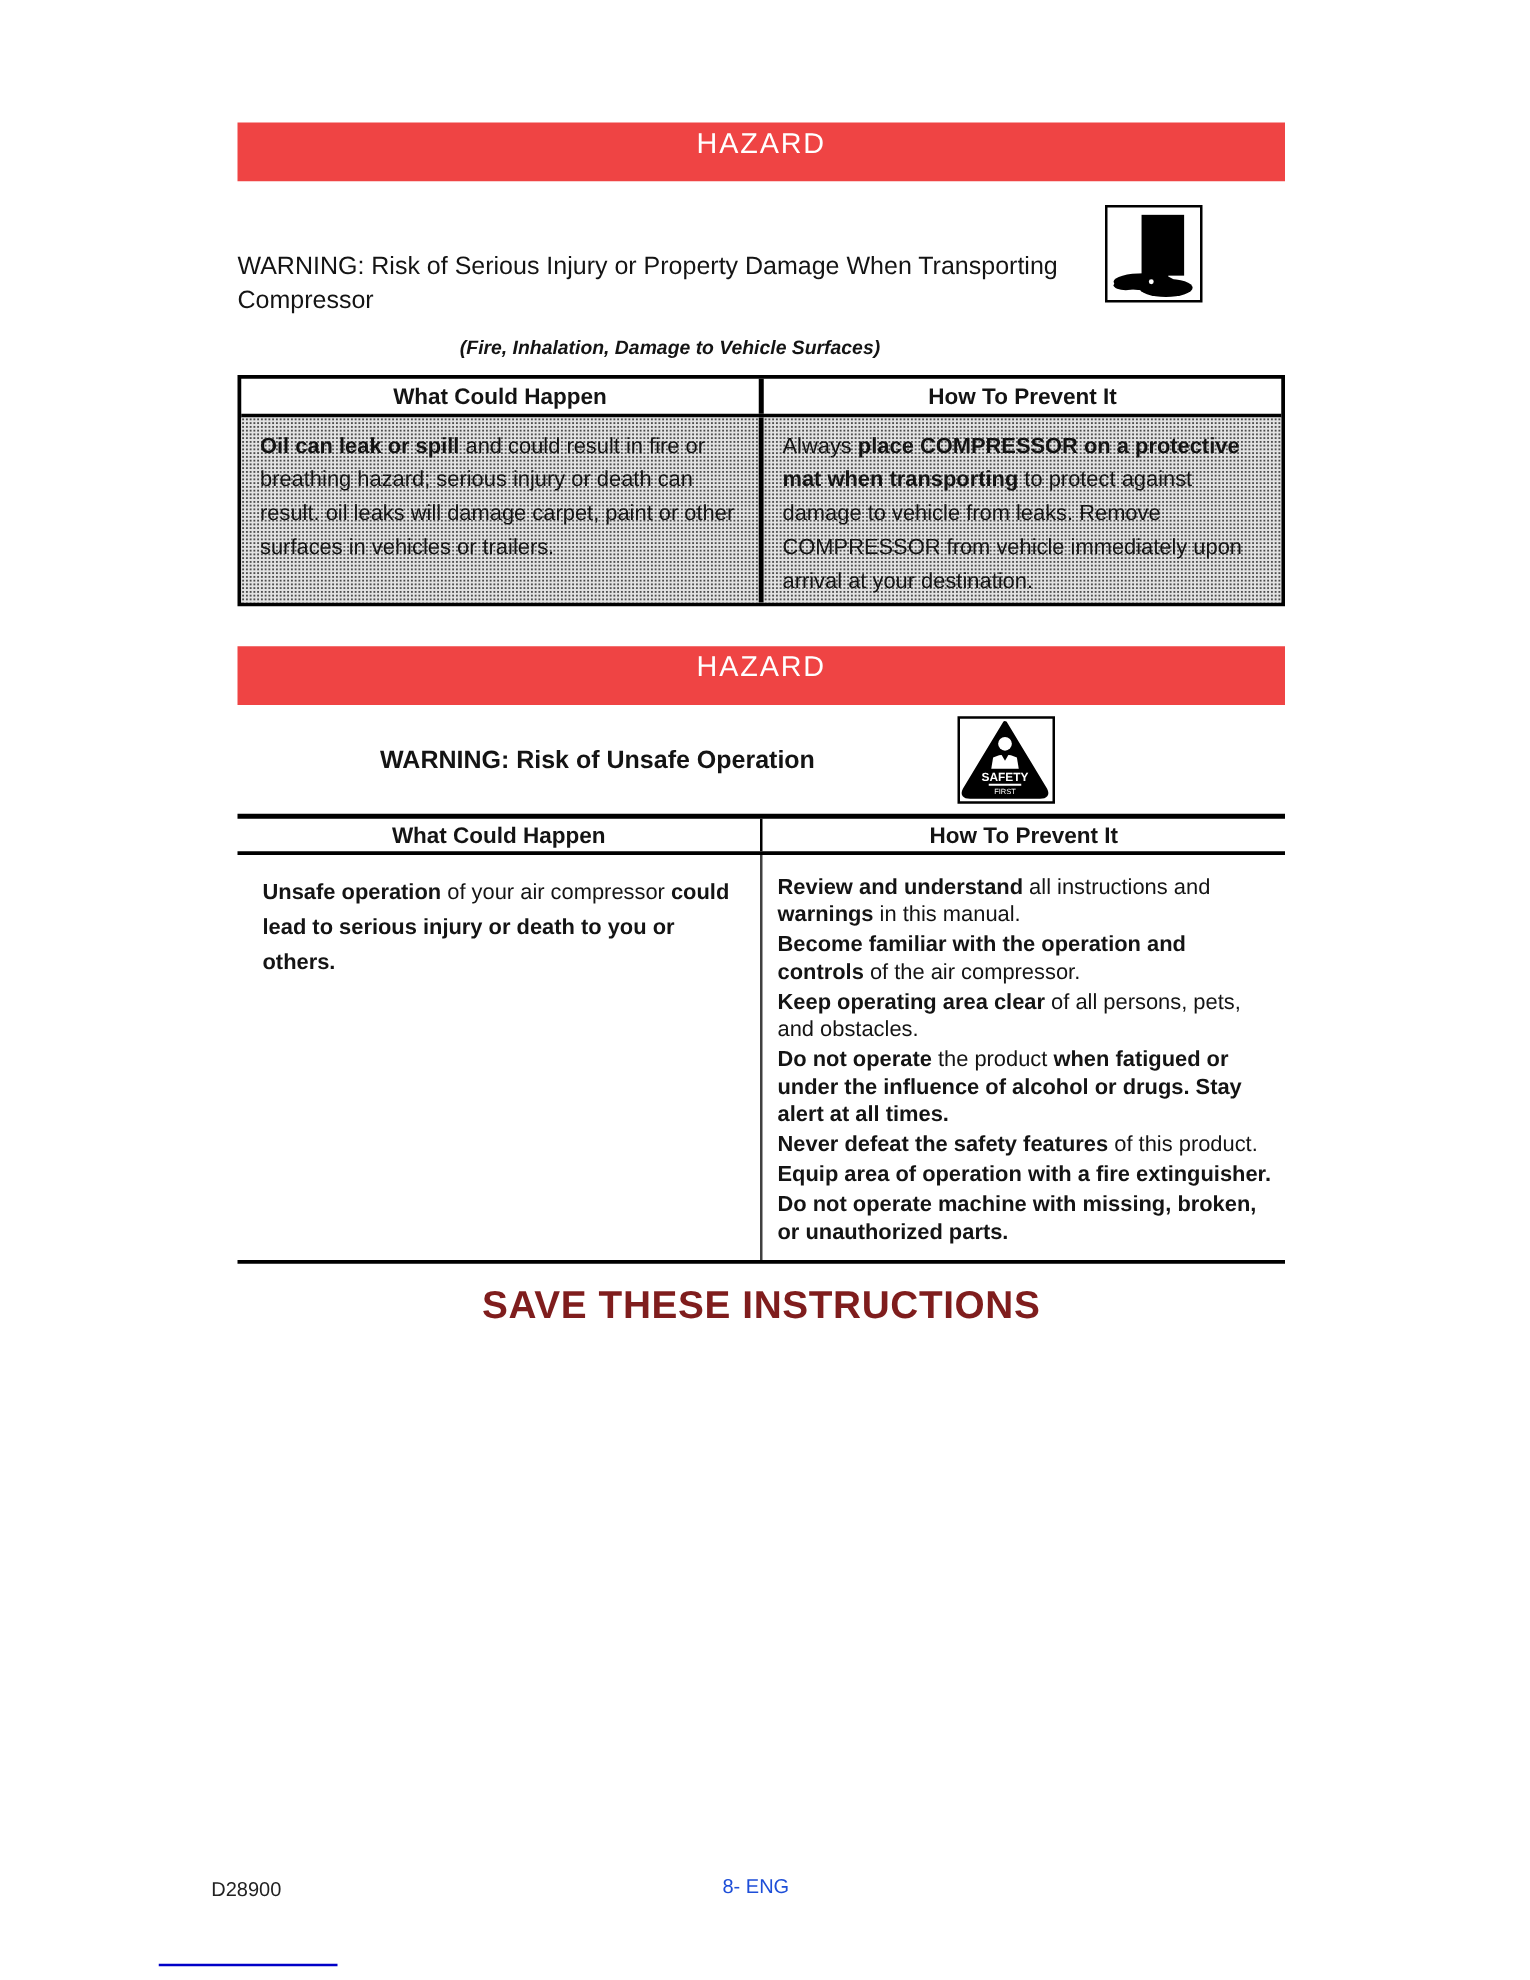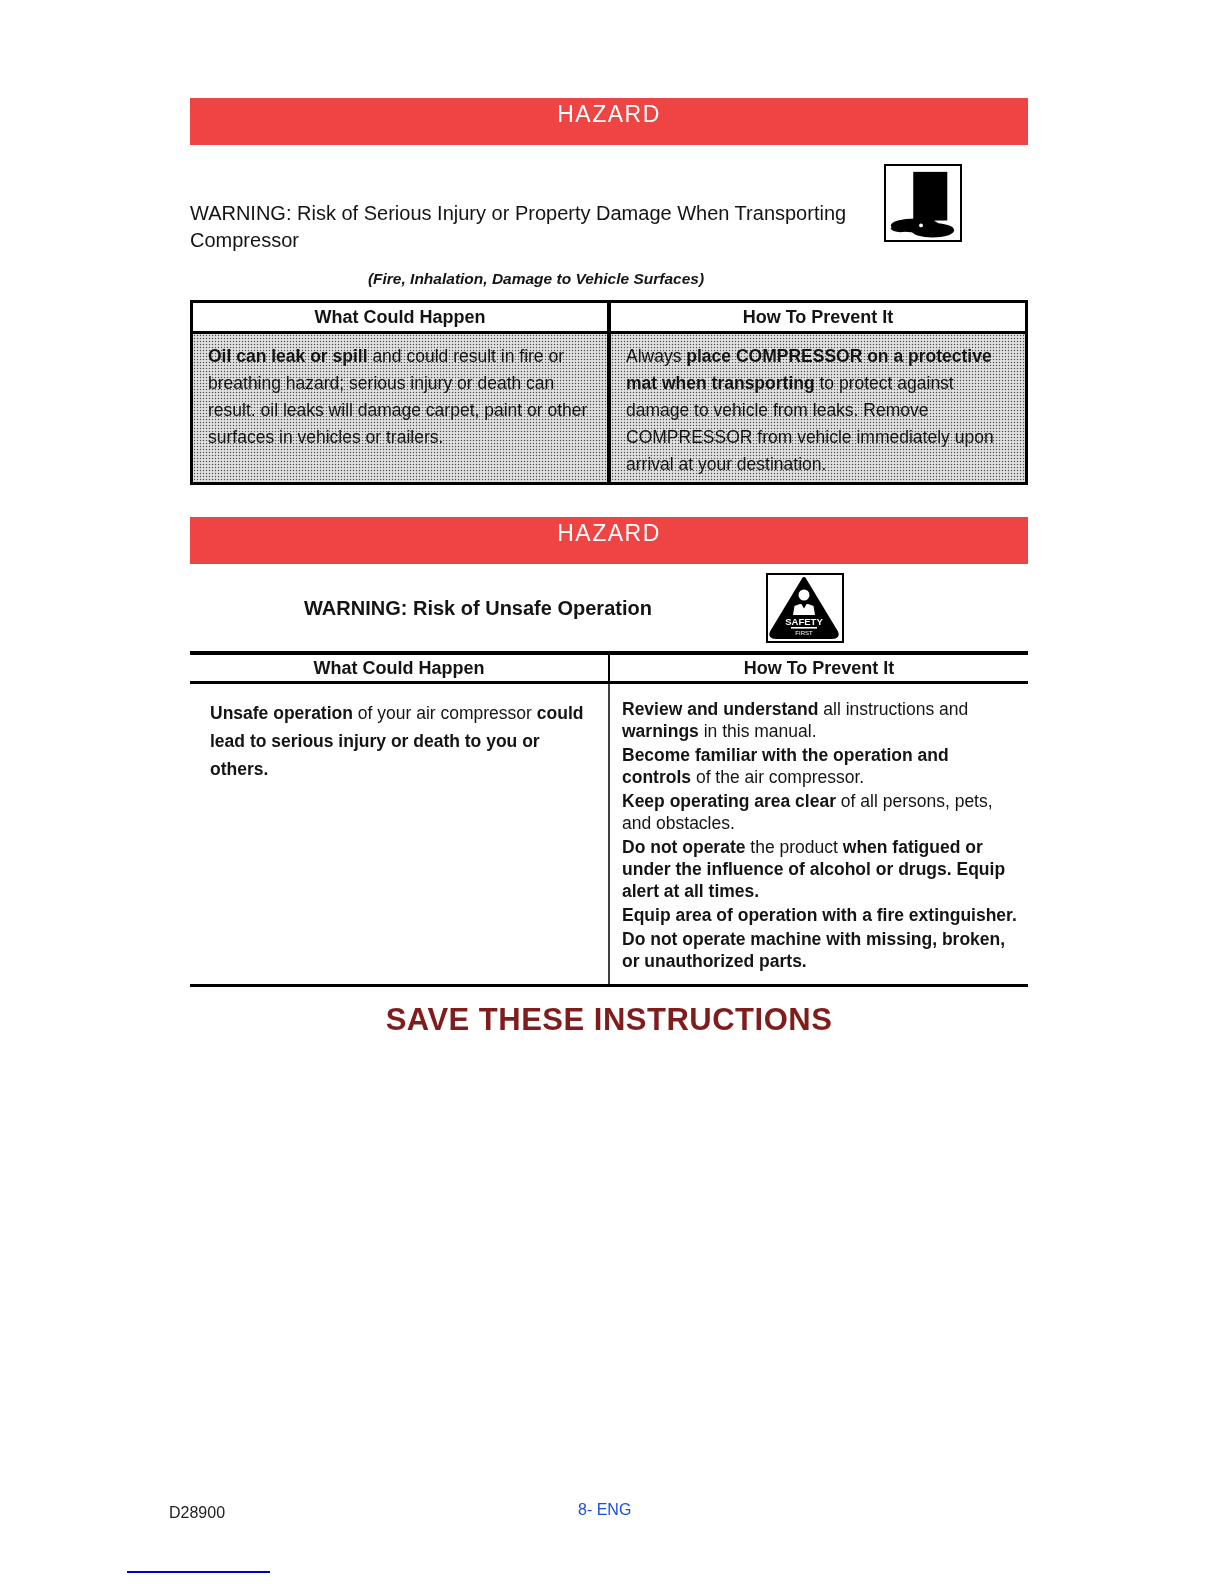--- a/index.html
+++ b/index.html
@@ -121,21 +121,22 @@
           <div class="t2-head-r">How To Prevent It</div>
         </div>
         <div class="t2-body">
           <div class="t2-left">
             <p><span class="seg-b">Unsafe operation</span><span> of your air compressor </span><span class="seg-b">could lead to serious injury or death to you or others.</span></p>
           </div>
           <div class="t2-right">
             <p><span class="seg-b">Review and understand</span><span> all instructions and </span><span class="seg-b">warnings</span><span> in this manual.</span></p>
             <p><span class="seg-b">Become familiar with the operation and controls</span><span> of the air compressor.</span></p>
             <p><span class="seg-b">Keep operating area clear</span><span> of all persons, pets, and obstacles.</span></p>
-            <p><span class="seg-b">Do not operate</span><span> the product </span><span class="seg-b">when fatigued or under the influence of alcohol or drugs.  Equip alert at all times.</span></p>
+            <p><span class="seg-b">Do not operate</span><span> the product </span><span class="seg-b">when fatigued or under the influence of alcohol or drugs.  Stay alert at all times.</span></p>
+            <p><span class="seg-b">Never defeat the safety features</span><span> of this product.</span></p>
             <p><span class="seg-b">Equip area of operation with a fire extinguisher.</span></p>
             <p><span class="seg-b">Do not operate machine with missing, broken, or unauthorized parts.</span></p>
           </div>
         </div>
       </div>
     </section>
 
     <div class="save-heading">SAVE THESE INSTRUCTIONS</div>
   </div>
 

